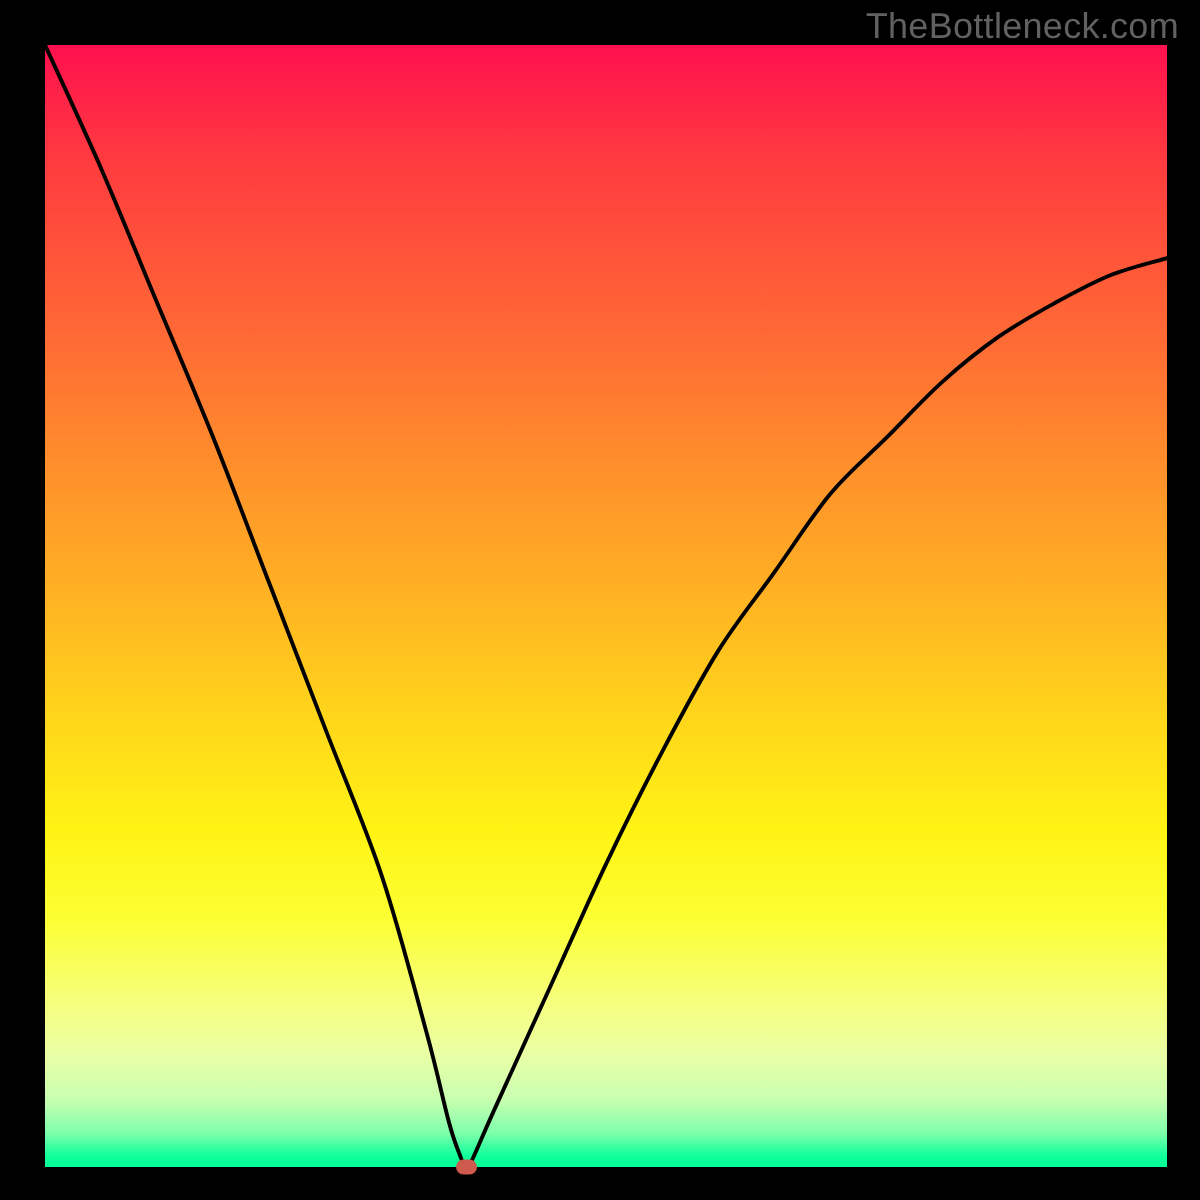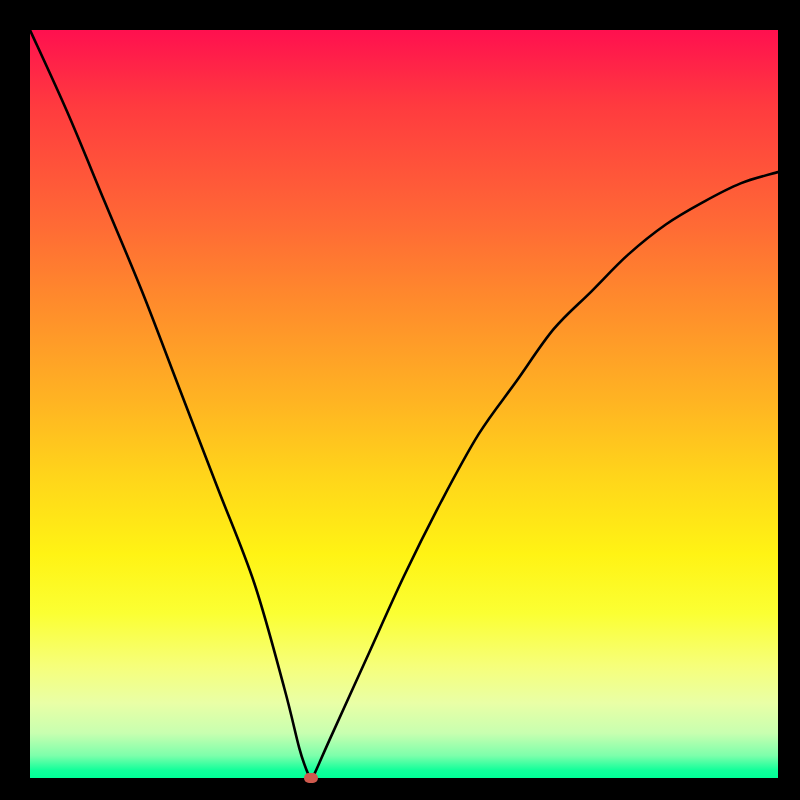--- a/index.html
+++ b/index.html
@@ -68,14 +68,15 @@
 
 <div class="frame">
 
   <div class="plot">
     <svg class="curve" viewBox="0 0 748 748" preserveAspectRatio="none">
       <path id="curve-path" fill="none" stroke="#000" stroke-width="2.6" stroke-linecap="round" stroke-linejoin="round" d="M 0.00 0.00 C 6.23 13.71, 24.93 53.61, 37.40 82.28 C 49.87 110.95, 62.33 142.12, 74.80 172.04 C 87.27 201.96, 99.73 230.63, 112.20 261.80 C 124.67 292.97, 137.13 326.63, 149.60 359.04 C 162.07 391.45, 174.53 423.87, 187.00 456.28 C 199.47 488.69, 213.18 519.86, 224.40 553.52 C 235.62 587.18, 246.84 630.81, 254.32 658.24 C 261.80 685.67, 265.54 704.37, 269.28 718.08 C 273.02 731.79, 274.89 735.53, 276.76 740.52 C 278.63 745.51, 279.25 747.38, 280.50 748.00 C 281.75 748.62, 281.12 750.49, 284.24 744.26 C 287.36 738.03, 290.47 729.92, 299.20 710.60 C 307.93 691.28, 324.13 655.75, 336.60 628.32 C 349.07 600.89, 361.53 572.22, 374.00 546.04 C 386.47 519.86, 398.93 494.93, 411.40 471.24 C 423.87 447.55, 436.33 423.87, 448.80 403.92 C 461.27 383.97, 473.73 369.01, 486.20 351.56 C 498.67 334.11, 511.13 314.16, 523.60 299.20 C 536.07 284.24, 548.53 274.27, 561.00 261.80 C 573.47 249.33, 585.93 235.62, 598.40 224.40 C 610.87 213.18, 623.33 203.21, 635.80 194.48 C 648.27 185.75, 660.73 178.90, 673.20 172.04 C 685.67 165.18, 698.13 158.33, 710.60 153.34 C 723.07 148.35, 741.77 143.99, 748.00 142.12"></path>
     </svg>
     <div class="marker" id="min-marker" style="left: 280.5px; top: 748px; background: rgb(207, 90, 78);"></div>
   </div>
 
+  <div class="watermark">TheBottleneck.com</div>
 
 </div>
 
 </body></html>

